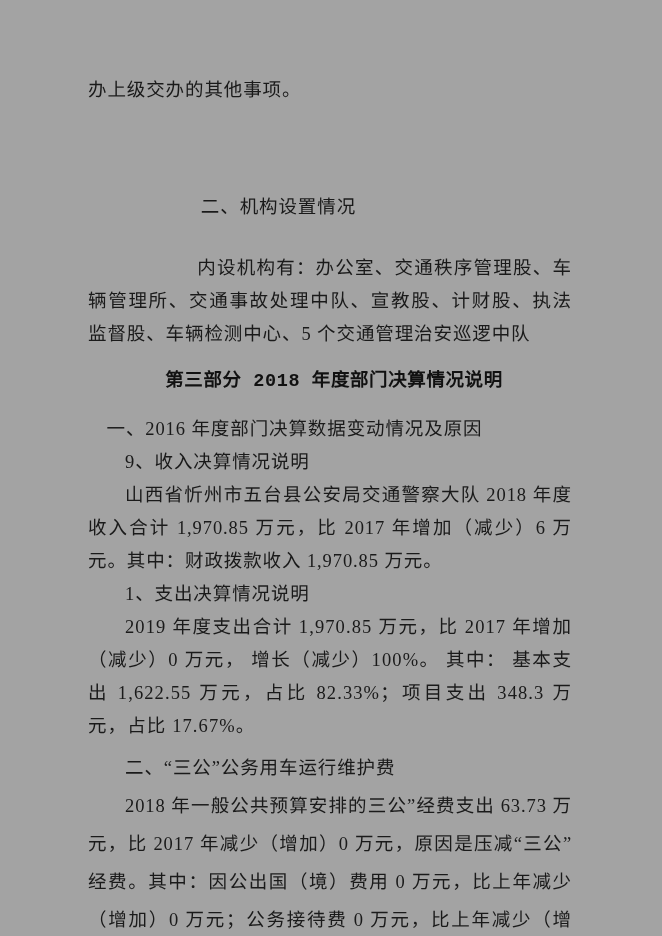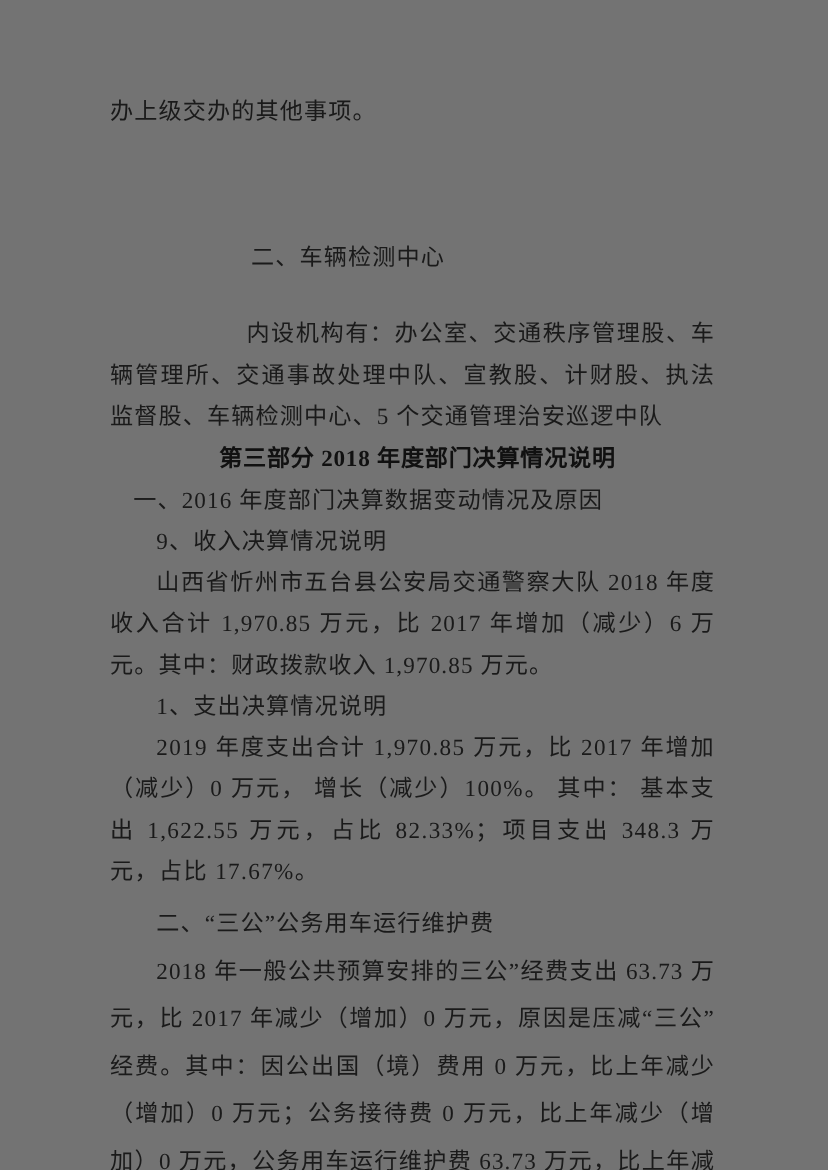--- a/index.html
+++ b/index.html
@@ -5,21 +5,21 @@
 <style>
   html, body {
     margin: 0;
     padding: 0;
     background: #ffffff;
   }
   .page {
     position: relative;
     width: 662px;
     height: 936px;
-    background: #737373;
+    background: #a3a3a3;
     overflow: hidden;
     font-family: "Liberation Serif", "DejaVu Serif", serif;
     color: #1a1a1a;
     -webkit-font-smoothing: antialiased;
   }
   .doc-body {
     position: absolute;
     left: 88px;
     top: 74px;
     width: 484px;
@@ -45,27 +45,27 @@
   }
   
   .ind-0  { text-indent: 0; }
   .ind-2  { text-indent: 2em; }
   .ind-1  { text-indent: 1em; }
   .ind-6  { text-indent: 6.1em; }
   .ind-6b { text-indent: 5.9em; margin-top: 28px; }
 
   
   .section-title {
-    font-family: Liberation Serif, serif;
+    font-family: Liberation Mono, monospace;
     font-weight: bold;
     font-size: 18.5px;
     line-height: 34px;
     letter-spacing: 0.6px;
     text-align: center;
-    margin: 0;
+    margin: 14px;
     padding-left: 8px;
     color: #111111;
   }
   
   .para.loose {
     letter-spacing: 1.1px;
   }
   
   .para.wide-lead {
     line-height: 38px;
@@ -74,21 +74,21 @@
 </head>
 <body>
 
 <div class="page">
   <div class="doc-body">
 
     <p class="para ind-0">办上级交办的其他事项。</p>
 
     <div class="gap-tall"></div>
 
-    <p class="para ind-6">二、车辆检测中心</p>
+    <p class="para ind-6">二、机构设置情况</p>
 
     <p class="para ind-6b">内设机构有：办公室、交通秩序管理股、车辆管理所、交通事故处理中队、宣教股、计财股、执法监督股、车辆检测中心、5 个交通管理治安巡逻中队</p>
 
     <p class="section-title">第三部分   2018 年度部门决算情况说明</p>
 
     <p class="para ind-1">一、2016 年度部门决算数据变动情况及原因</p>
 
     <p class="para ind-2">9、收入决算情况说明</p>
 
     <p class="para ind-2 para-last">山西省忻州市五台县公安局交通警察大队 2018 年度收入合计 1,970.85 万元，比 2017 年增加（减少）6 万元。其中：财政拨款收入 1,970.85 万元。</p>

